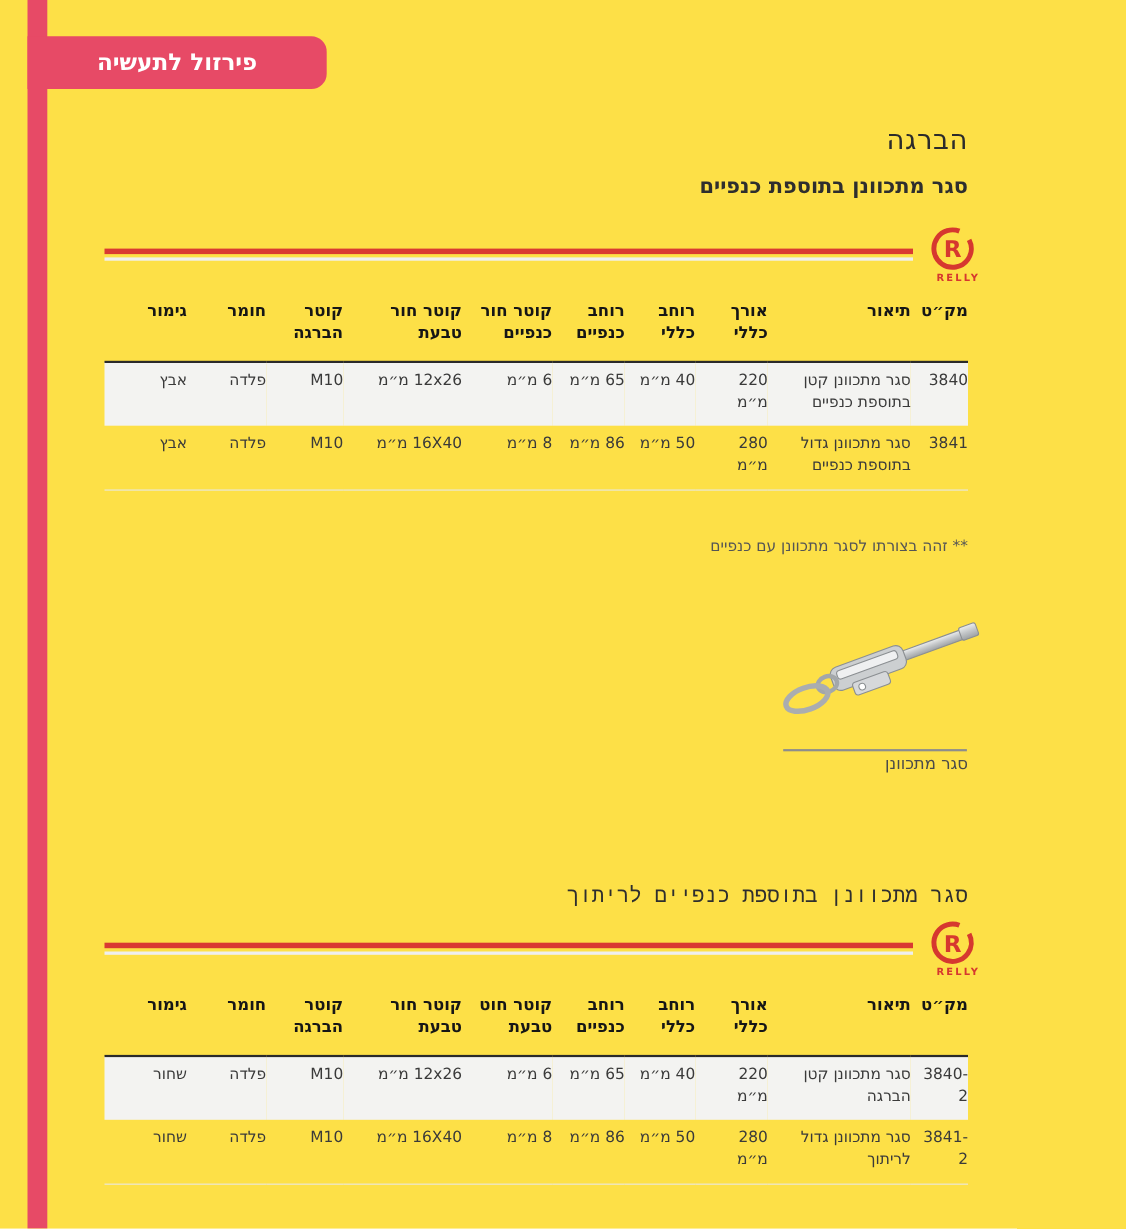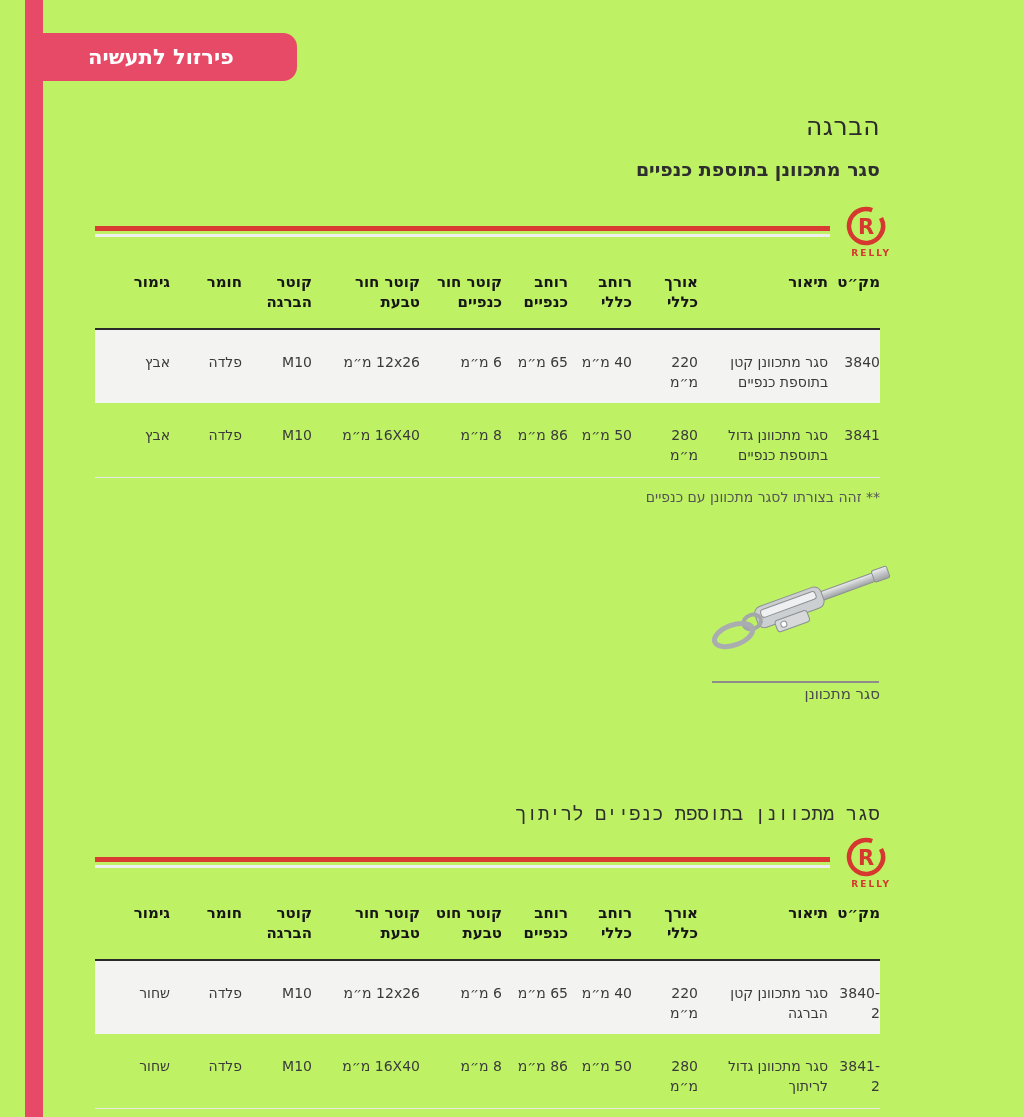--- a/index.html
+++ b/index.html
@@ -1,19 +1,19 @@
 <!DOCTYPE html>
 <html lang="he"><head>
 <meta charset="utf-8">
 <style>
   html,body{margin:0;padding:0;background:#ffffff;}
   .page{
     position:relative;
     width:1024px;height:1117px;
-    background:#bef264;
+    background:#fde047;
     font-family:"DejaVu Sans", sans-serif;
     overflow:hidden;
     direction:rtl;
   }
   
   .side-bar{
     position:absolute;left:25px;top:0;width:18px;height:1117px;
     background:#e74a66;
   }
   .badge{
@@ -56,21 +56,21 @@
   .table-1{top:272px;}
   .table-2{top:903px;}
   table.spec th{
     font-size:15px;font-weight:bold;color:#161616;
     text-align:right;vertical-align:top;line-height:1.35;
     padding:0 0 15px 8px;border-bottom:2px solid #2a2a2a;
   }
   table.spec td{
     font-size:14px;color:#3a3a3a;
     text-align:right;vertical-align:top;line-height:1.45;
-    padding:22px 0 11px 8px;
+    padding:6px 0 11px 8px;
   }
   table.spec tbody tr:first-child{background:#f3f3f1;}
   table.spec tbody tr:last-child{border-bottom:1px solid #e8e8e6;}
   
   .footnote{
     position:absolute;left:95px;top:489px;width:785px;
     text-align:right;font-size:14px;color:#555555;
   }
   
   .product-figure{position:absolute;left:695px;top:548px;width:210px;height:130px;}

